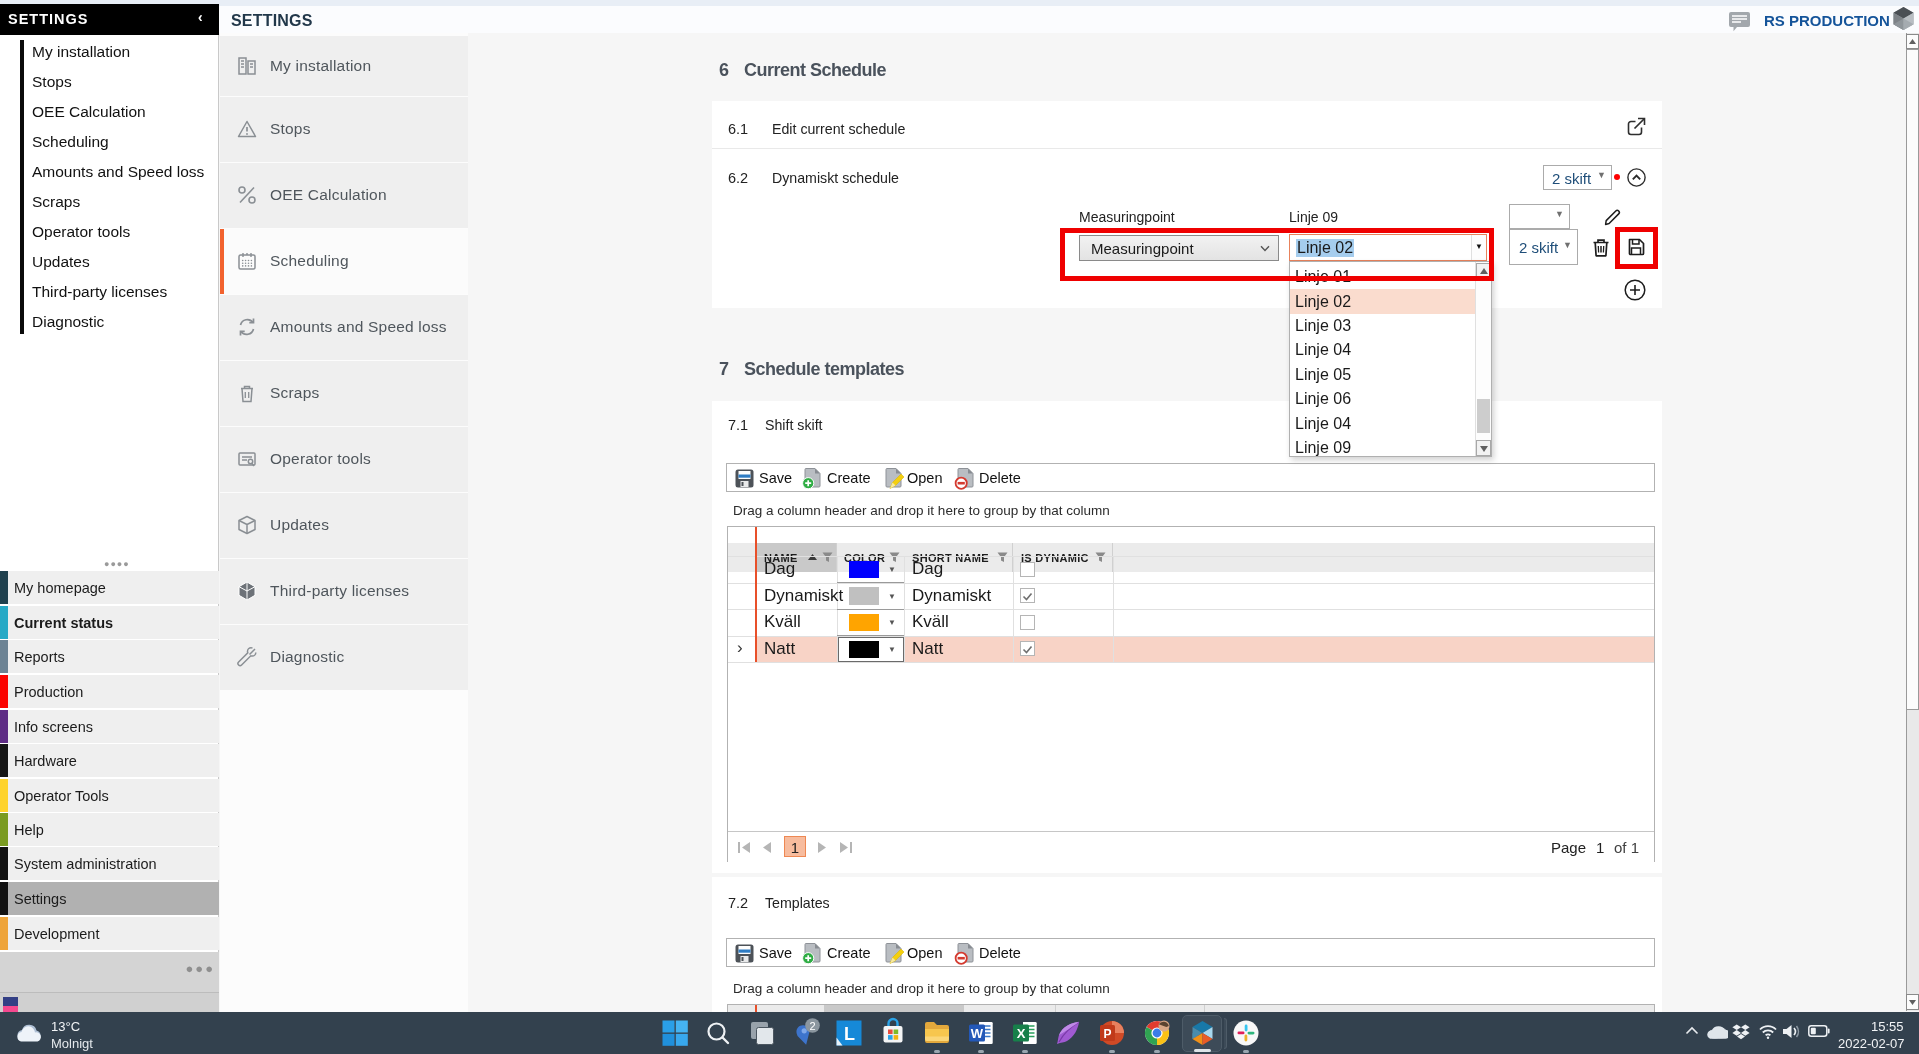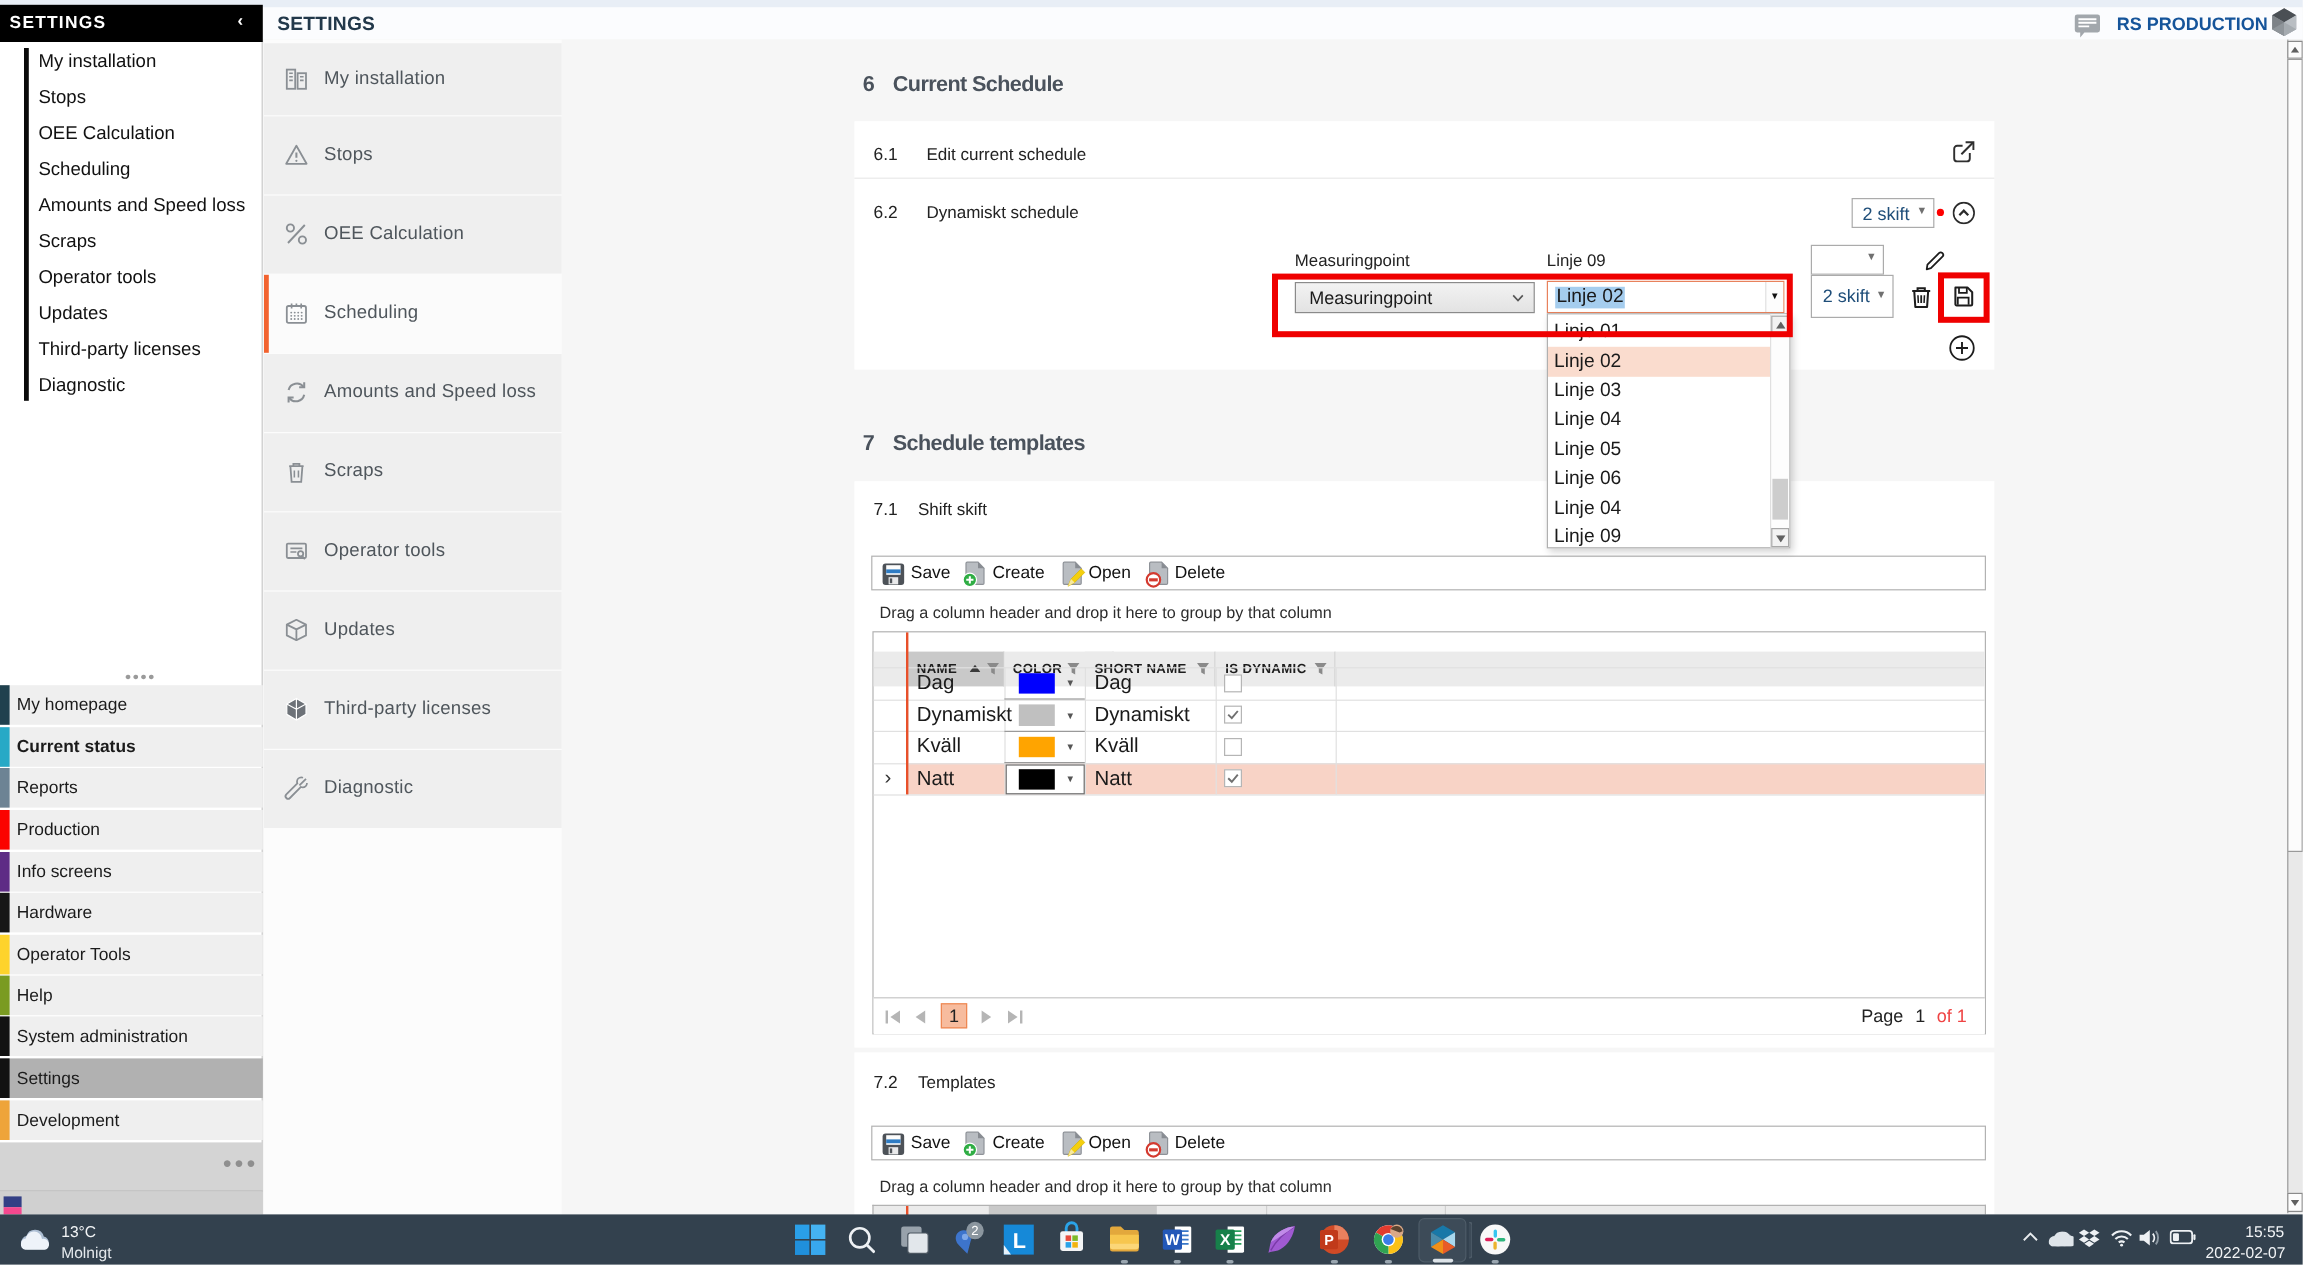--- a/index.html
+++ b/index.html
@@ -420,21 +420,21 @@
       <div style="position:absolute;left:56px;top:4px;width:22px;height:21px;background:#f7bc9e;border:1px solid #ee8853;font-size:15px;color:#222;text-align:center;line-height:21px;">1</div>
       <svg style="position:absolute;left:89px;top:9px;" width="11" height="13" viewBox="0 0 11 13">
           <path d="M1 1 L9 6.5 L1 12 Z" fill="#b5b5b5"></path>
         </svg>
       <svg style="position:absolute;left:111px;top:9px;" width="14" height="13" viewBox="0 0 14 13">
           <path d="M1 1 L9 6.5 L1 12 Z" fill="#b5b5b5"></path>
           <path d="M12 1v11" stroke="#b5b5b5" stroke-width="2"></path>
         </svg>
       <span style="position:absolute;left:823px;top:7px;font-size:15px;color:#222;">Page</span>
       <span style="position:absolute;left:868px;top:7px;font-size:15px;color:#222;">1</span>
-      <span style="position:absolute;left:886px;top:7px;font-size:15px;color:#ef4444;">of 1</span>
+      <span style="position:absolute;left:886px;top:7px;font-size:15px;color:#404040;">of 1</span>
     </div>
   </div>
 
   <div class="tbar" style="top:938px;" id="tb2">
     <svg style="position:absolute;left:8px;top:5px;" width="19" height="19" viewBox="0 0 19 19">
         <rect x="0.5" y="0.5" width="18" height="18" rx="2.5" fill="#4d5258"></rect>
         <rect x="3.5" y="2" width="12" height="8" fill="#fdfdfd"></rect>
         <rect x="3.5" y="5.5" width="12" height="3.2" fill="#2e7cc4"></rect>
         <rect x="5.5" y="12" width="8" height="6" fill="#e9eaeb"></rect>
         <rect x="6.5" y="13" width="2" height="4" fill="#4d5258"></rect>

